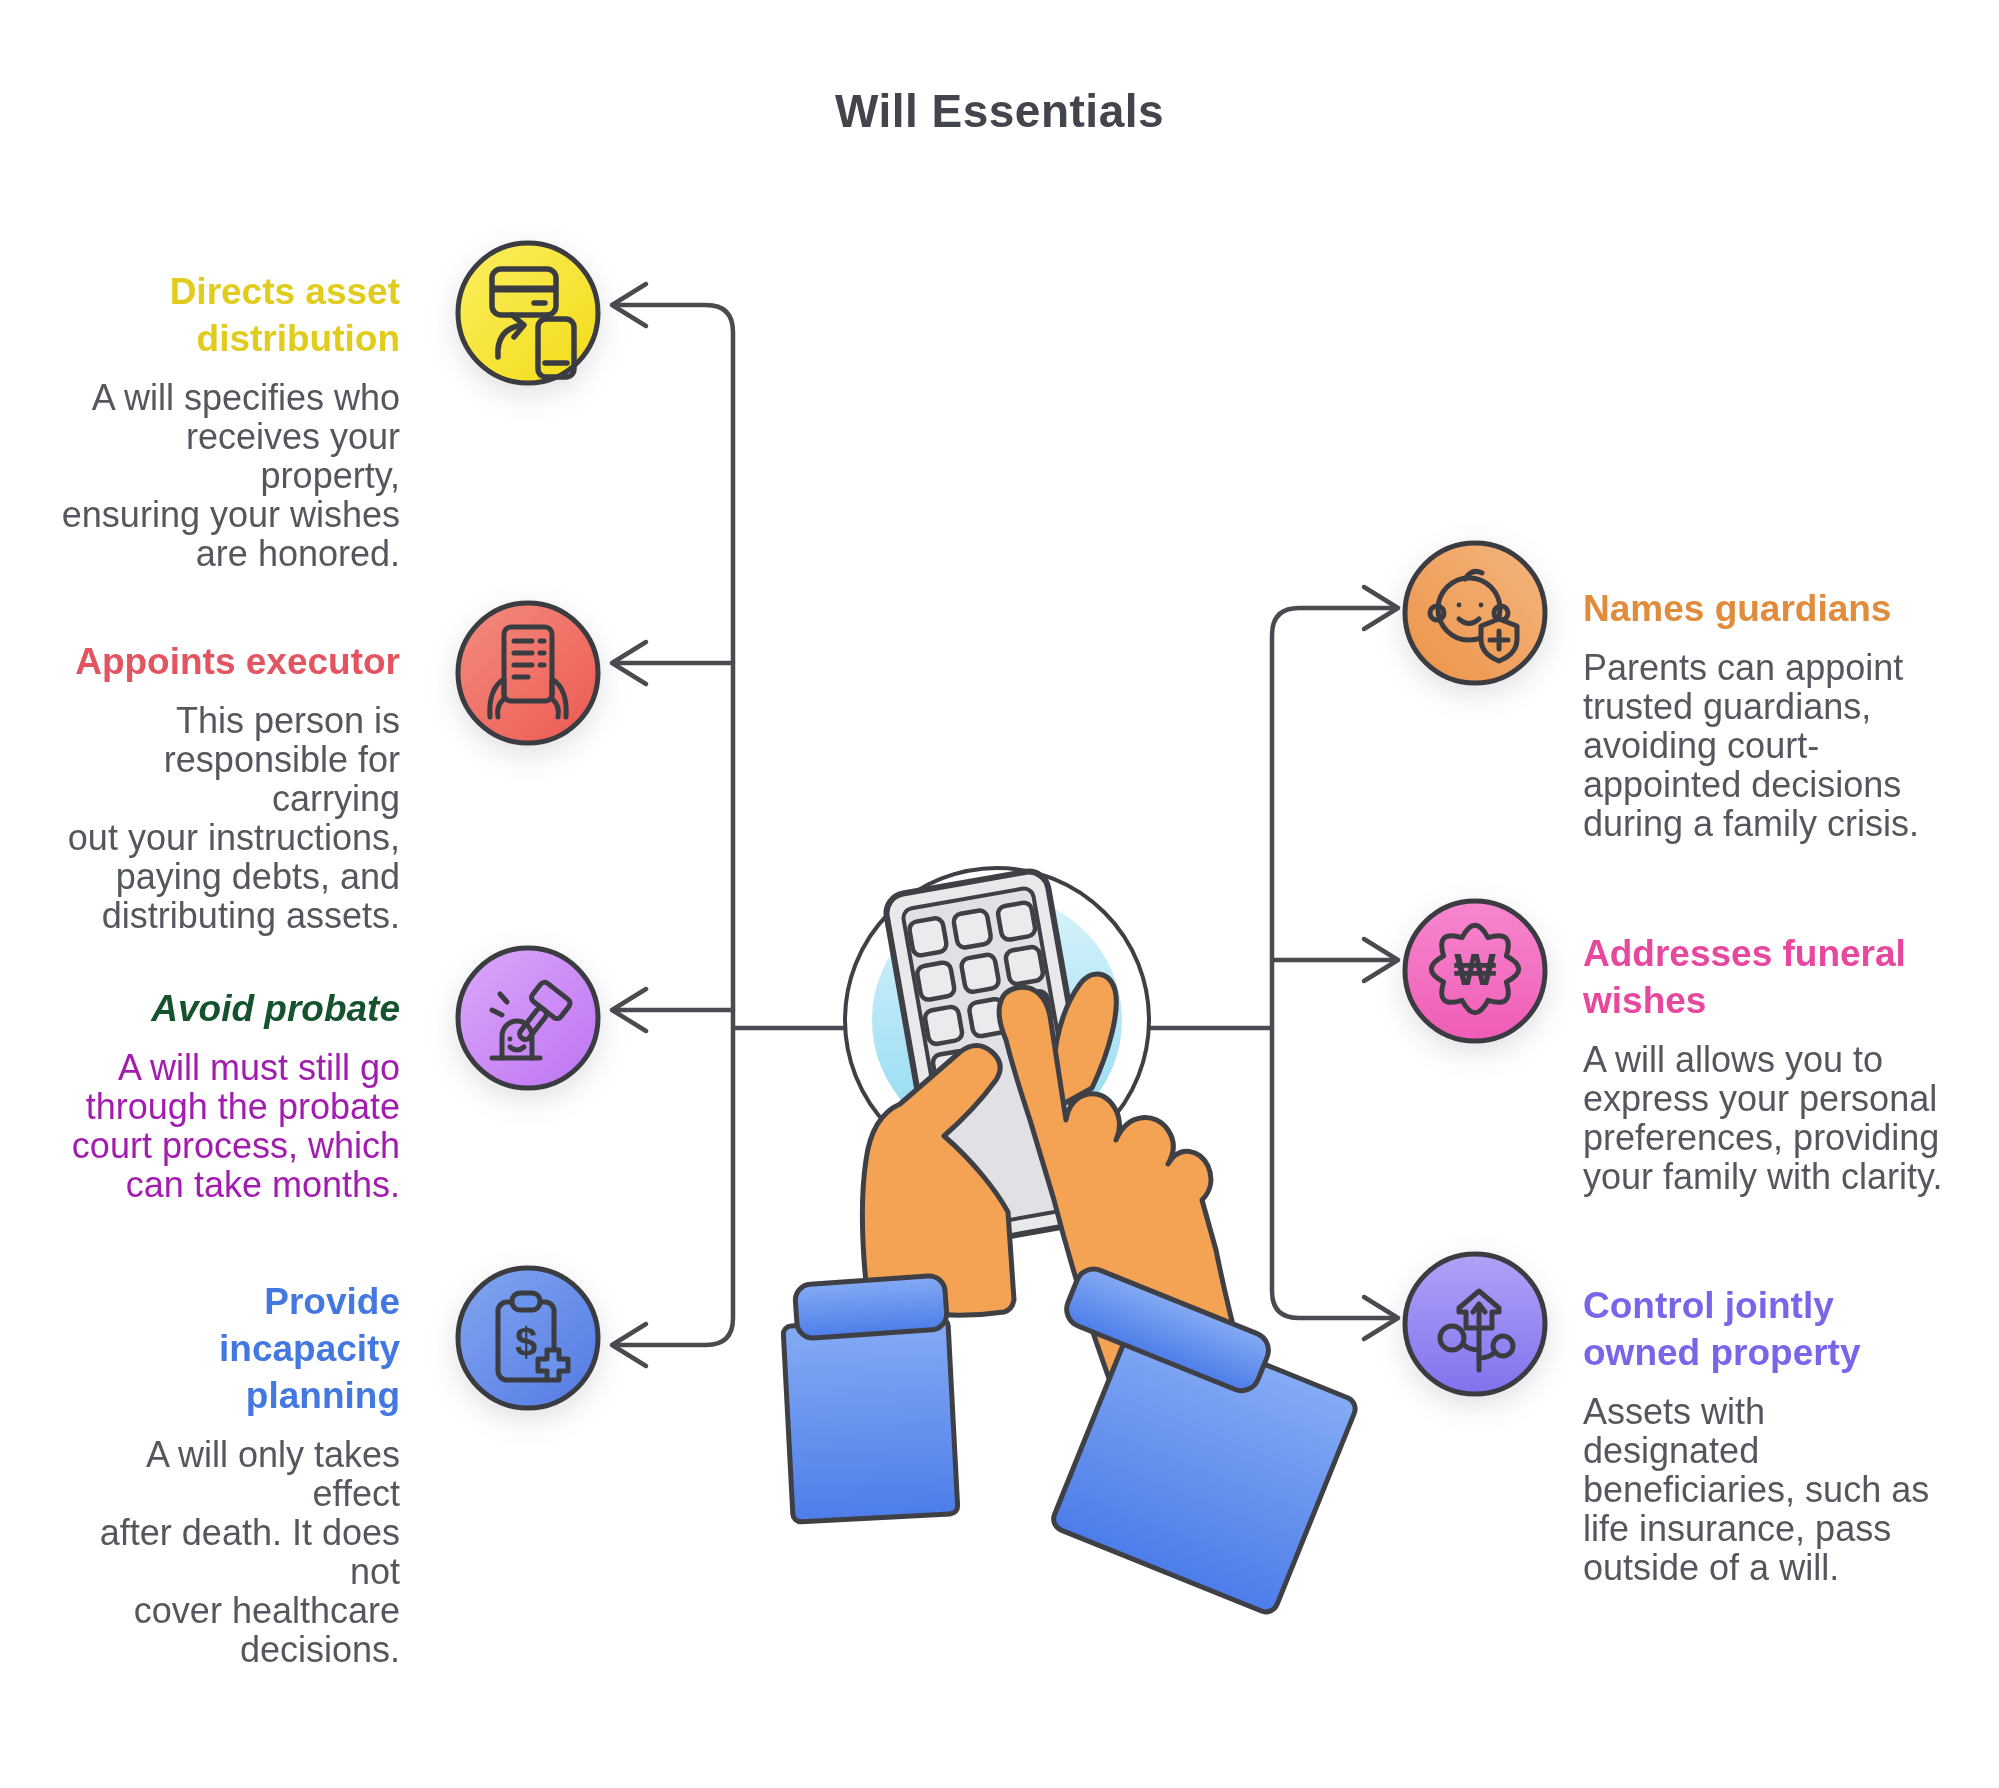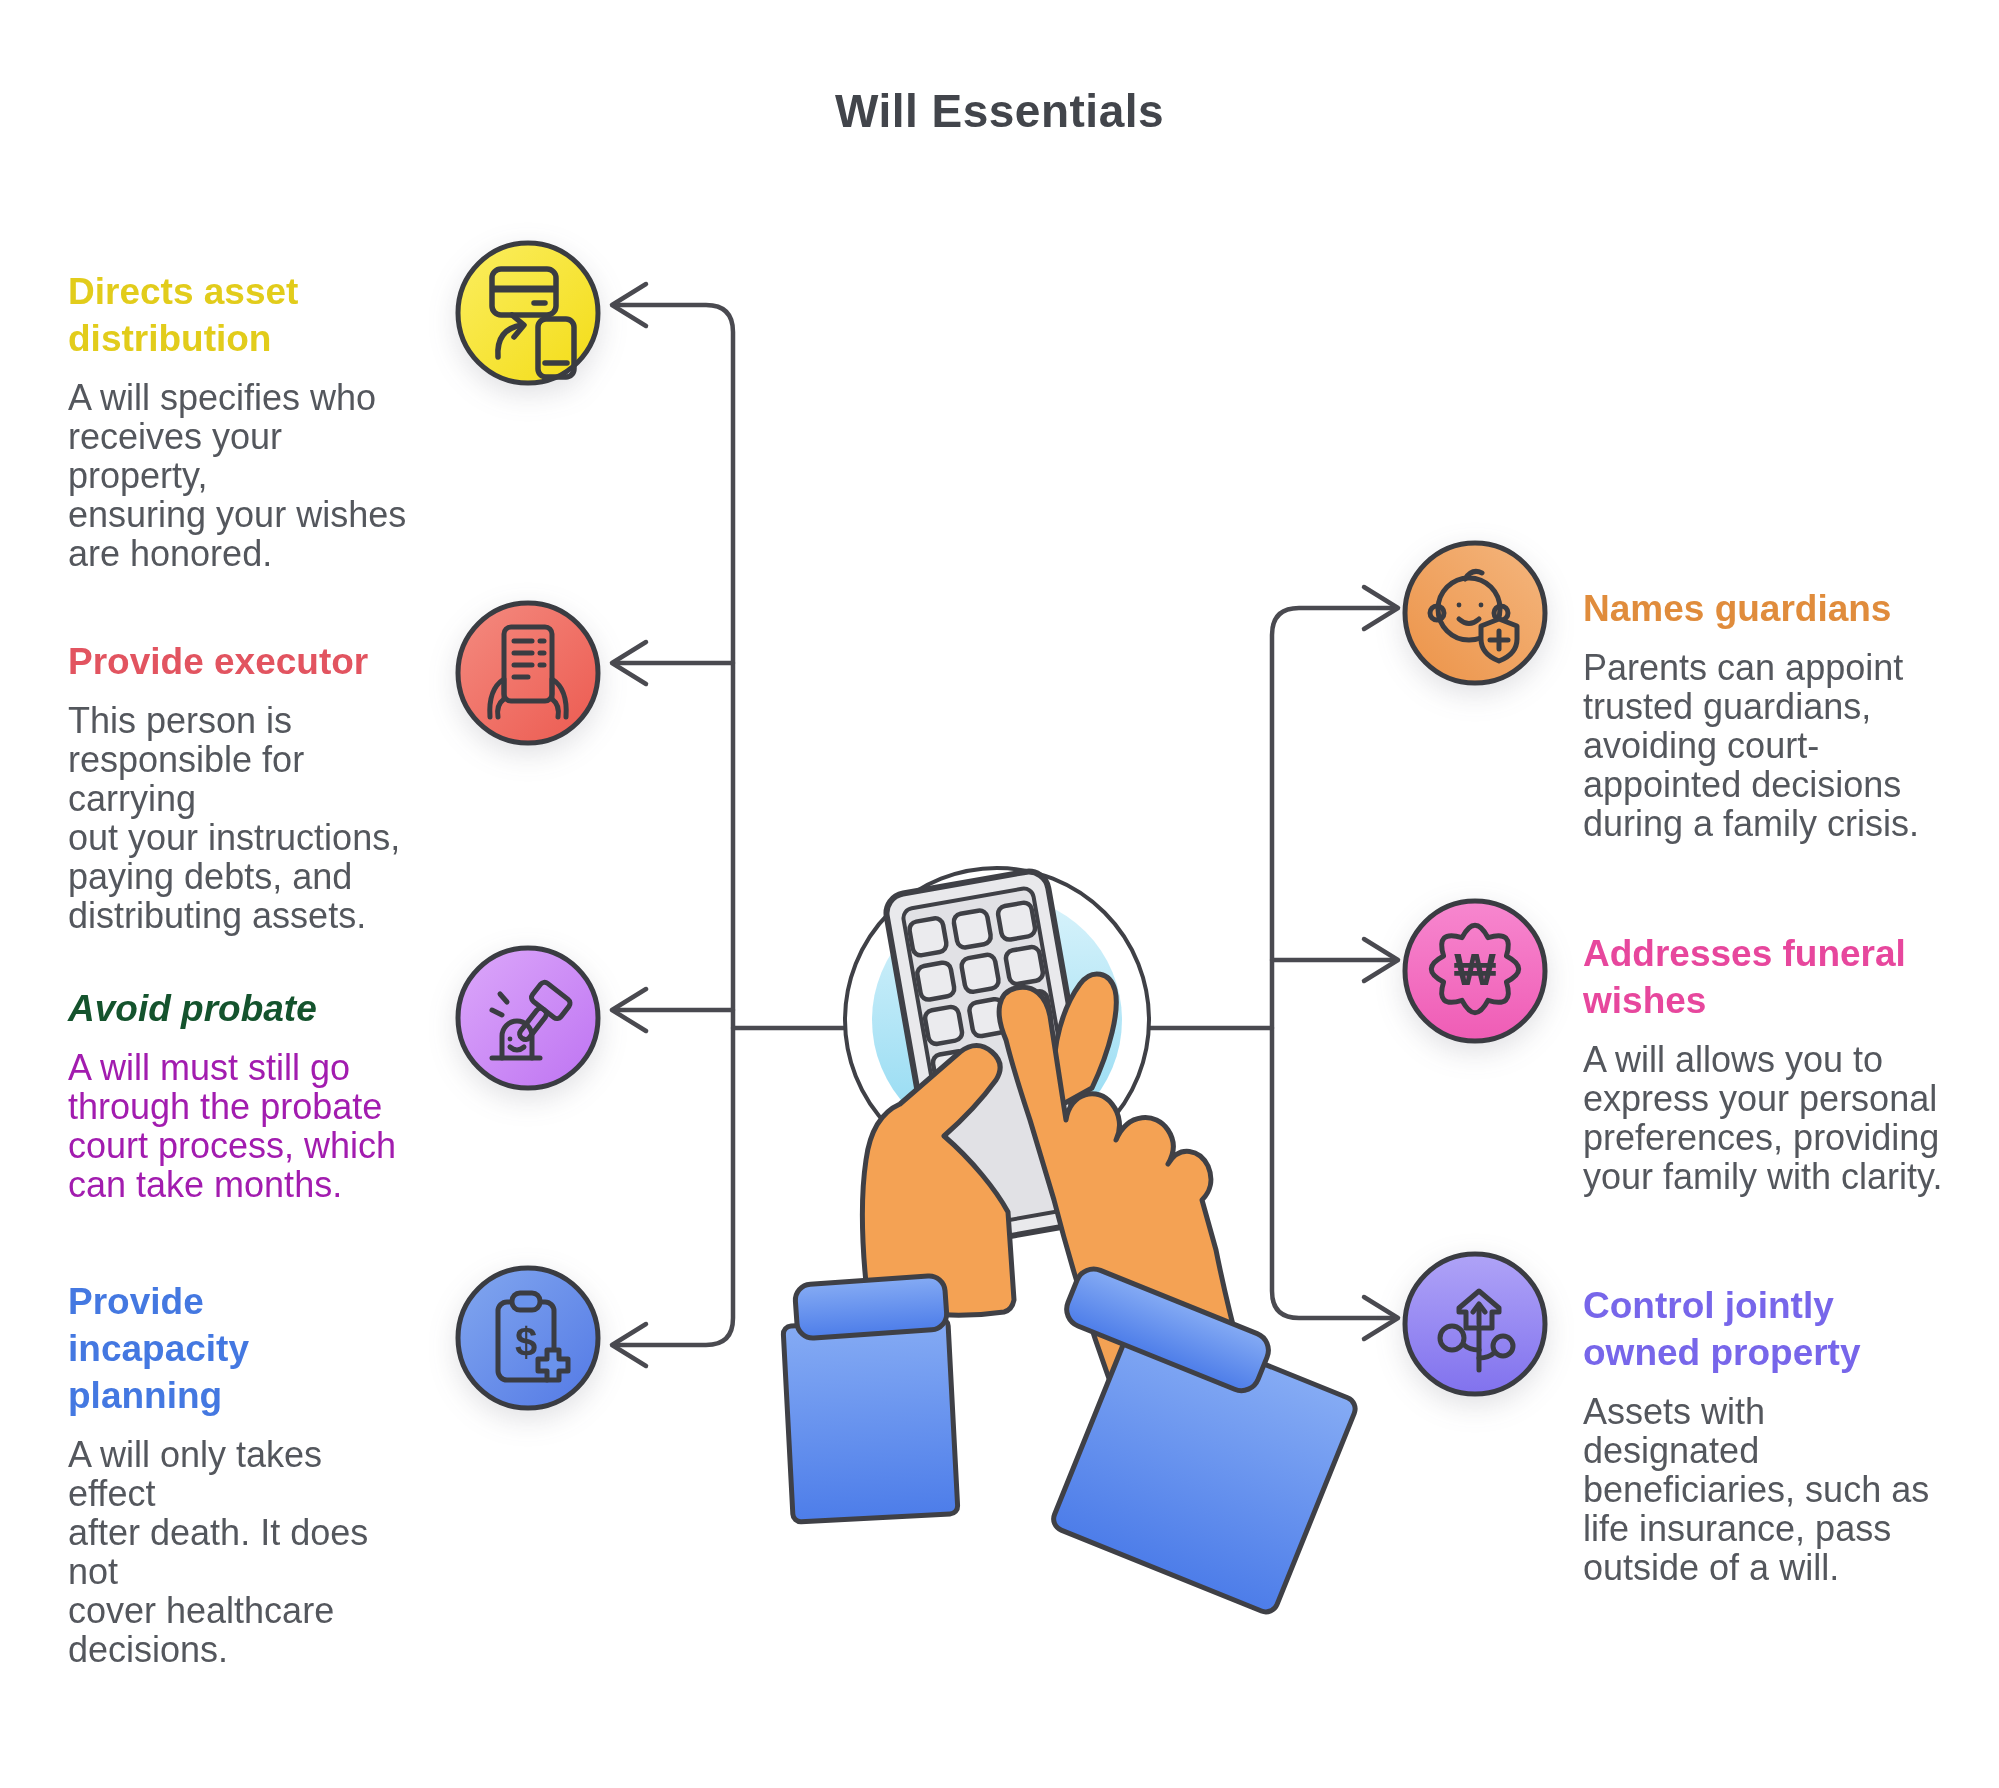--- a/index.html
+++ b/index.html
@@ -11,21 +11,21 @@
     position:absolute;left:0;top:84px;width:100%;text-align:center;
     font-size:46px;font-weight:bold;letter-spacing:.5px;
   }
   .item{position:absolute;}
   .item .heading{
     font-size:37px;font-weight:bold;line-height:47px;white-space:pre-line;margin:0 0 16px 0;
   }
   .item .body{
     font-size:36px;line-height:39px;white-space:pre-line;margin:0;
   }
-  .left-col{left:68px;width:344px;}
+  .left-col{left:56px;width:344px;text-align:right;}
   .right-col{left:1583px;width:360px;text-align:left;}
   .icon-badge{
     position:absolute;width:160px;height:160px;
     filter:drop-shadow(0 9px 14px rgba(70,70,90,.16));
   }
   .icon-badge svg{display:block;width:160px;height:160px;}
   #connector-layer,#center-art{position:absolute;left:0;top:0;}
   .lineart{fill:none;stroke-linecap:round;stroke-linejoin:round;}
 </style>
 </head>
@@ -136,21 +136,21 @@
   <div class="item left-col" style="top:268px">
     <p class="heading" style="color: rgb(226, 204, 27);">Directs asset
 distribution</p>
     <p class="body" style="color: rgb(84, 87, 93);">A will specifies who
 receives your property,
 ensuring your wishes
 are honored.</p>
   </div>
 
   <div class="item left-col" style="top:638px">
-    <p class="heading" style="color: rgb(226, 84, 96);">Provide executor</p>
+    <p class="heading" style="color: rgb(226, 84, 96);">Appoints executor</p>
     <p class="body" style="color: rgb(84, 87, 93);">This person is
 responsible for carrying
 out your instructions,
 paying debts, and
 distributing assets.</p>
   </div>
 
   <div class="item left-col" style="top:985px">
     <p class="heading" style="color: #14532d; font-style: italic;">Avoid probate</p>
     <p class="body" style="color: #a21caf;">A will must still go

